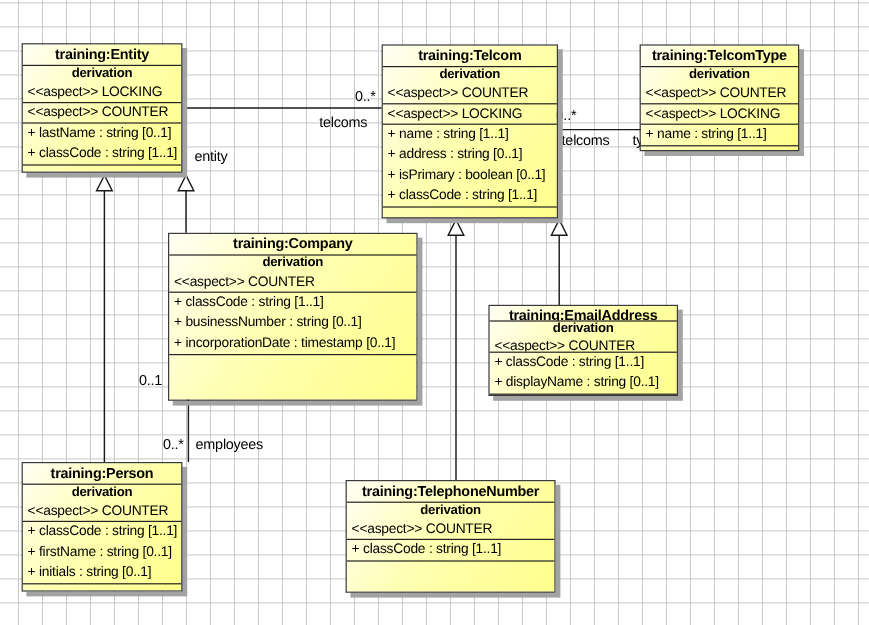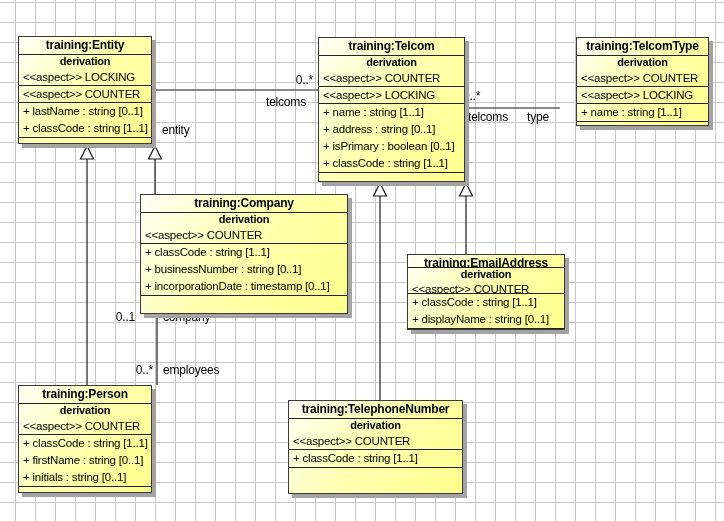--- a/index.html
+++ b/index.html
@@ -93,32 +93,32 @@
     <div class="cls-aspect">&lt;&lt;aspect&gt;&gt; LOCKING</div>
     <div class="cls-attrs">
       <div class="cls-attr">+ name : string [1..1]</div>
       <div class="cls-attr">+ address : string [0..1]</div>
       <div class="cls-attr">+ isPrimary : boolean [0..1]</div>
       <div class="cls-attr">+ classCode : string [1..1]</div>
     </div>
     <div class="cls-filler"></div>
   </div>
 
-  <div class="cls" style="left:576px;top:37px;width:133px;height:89px;">
+  <div class="cls" style="left:533px;top:37px;width:133px;height:89px;">
     <div class="cls-title">training:TelcomType</div>
     <div class="cls-keyword">derivation</div>
     <div class="cls-aspect">&lt;&lt;aspect&gt;&gt; COUNTER</div>
     <div class="cls-aspect">&lt;&lt;aspect&gt;&gt; LOCKING</div>
     <div class="cls-attrs">
       <div class="cls-attr">+ name : string [1..1]</div>
     </div>
     <div class="cls-filler"></div>
   </div>
 
-  <div class="cls" style="left:140px;top:194px;width:208px;height:120px;">
+  <div class="cls" style="left:140px;top:194px;width:208px;height:140px;">
     <div class="cls-title">training:Company</div>
     <div class="cls-keyword">derivation</div>
     <div class="cls-aspect">&lt;&lt;aspect&gt;&gt; COUNTER</div>
     <div class="cls-attrs">
       <div class="cls-attr">+ classCode : string [1..1]</div>
       <div class="cls-attr">+ businessNumber : string [0..1]</div>
       <div class="cls-attr">+ incorporationDate : timestamp [0..1]</div>
     </div>
     <div class="cls-filler"></div>
   </div>

